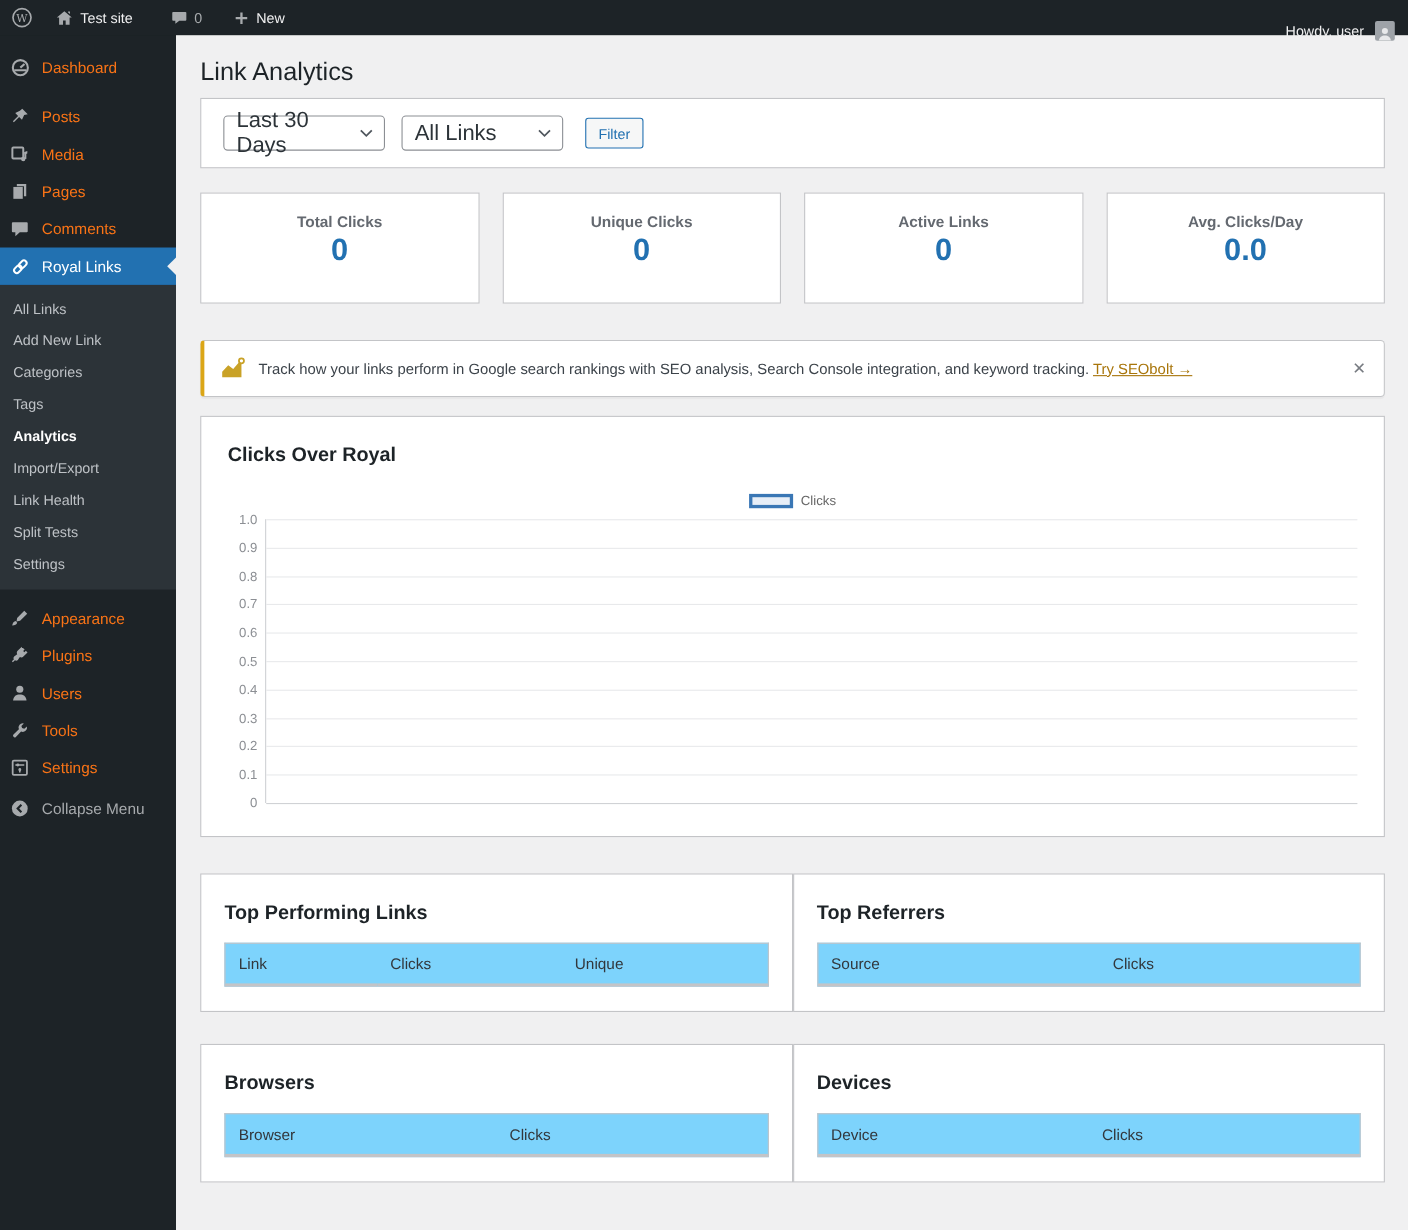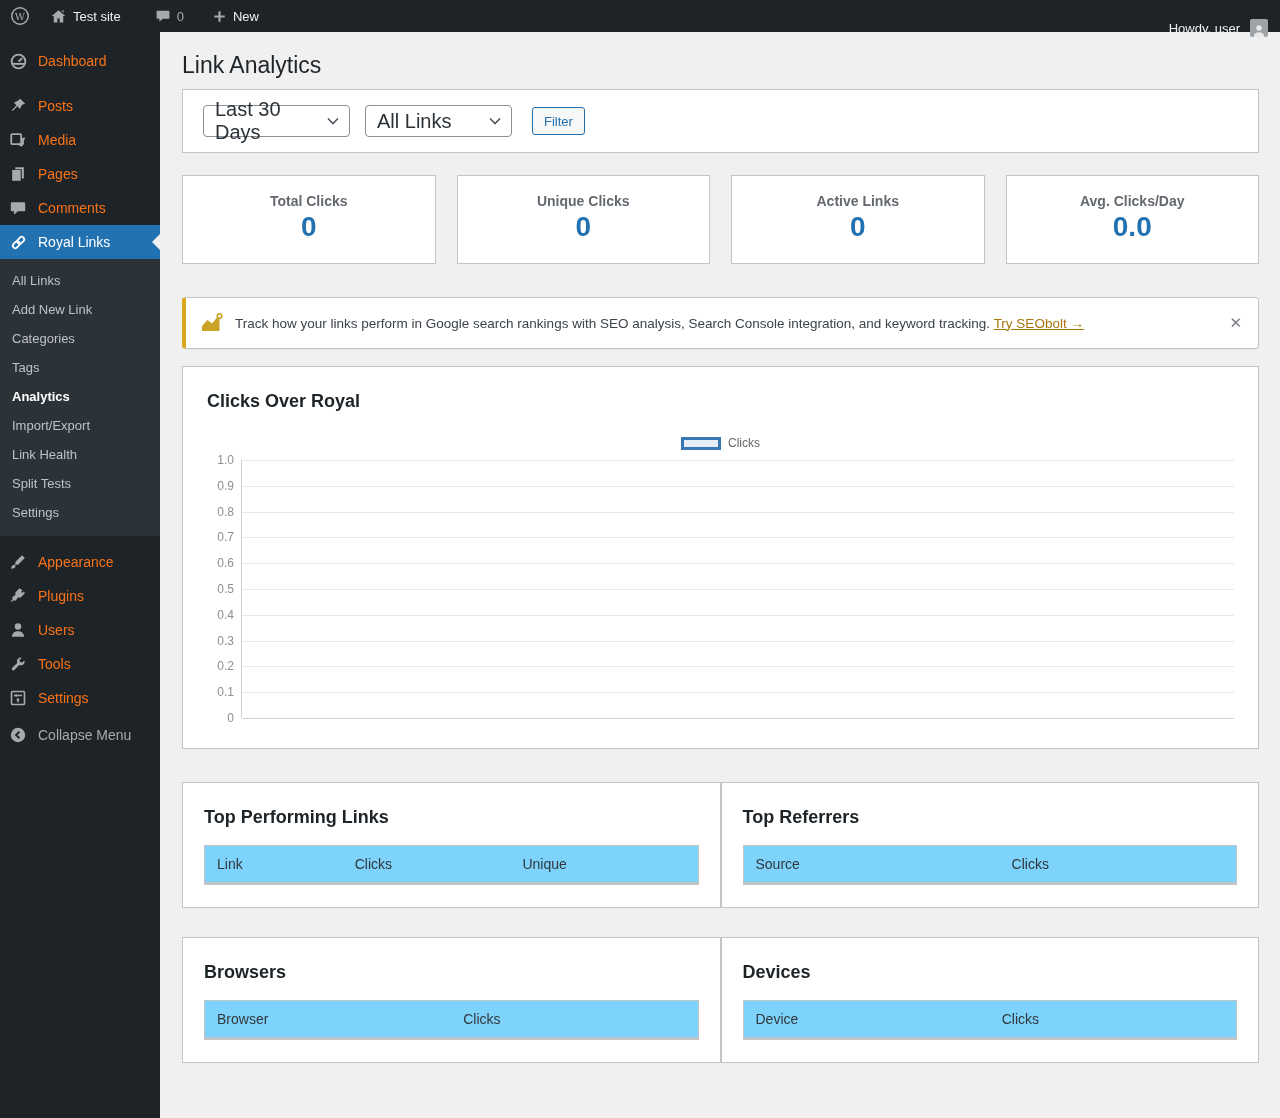--- a/index.html
+++ b/index.html
@@ -45,21 +45,21 @@
   .filter-bar { padding:15px 20px; margin-bottom:22px; display:flex; align-items:center; gap:15px; }
   .select { width:147px; height:32px; border:1px solid #8c8f94; border-radius:4px; background:#fff;
     display:flex; align-items:center; justify-content:space-between; padding:0 10px 0 11px;
     font-size:20px; color:#2c3338; cursor:pointer; }
   .select .chev { color:#50575e; display:flex; }
   .btn-filter { height:28px; padding:0 11px; background:#f6f7f7; border:1px solid #2271b1;
     border-radius:3px; color:#2271b1; font-size:13px; cursor:pointer;
     font-family:inherit; margin-left:5px; }
 
   .stats-row { display:grid; grid-template-columns:repeat(4,1fr); gap:21px; margin-bottom:33px; }
-  .stat-card { padding:17px 10px 20px; text-align:center; }
+  .stat-card { padding:17px 10px 32px; text-align:center; }
   .stat-label { font-size:14px; font-weight:bold; color:#646970; margin-bottom:2px; }
   .stat-value { font-size:28px; font-weight:bold; color:#2271b1; }
 
   .notice { background:#fff; border:1px solid #c3c4c7; border-left:4px solid #dba617;
     border-radius:4px; padding:13px 44px 13px 13px; margin-bottom:17px; position:relative;
     display:flex; align-items:center; gap:10px; box-shadow:0 1px 1px rgba(0,0,0,.04); }
   .notice-text { font-size:13.5px; color:#3c434a; }
   .notice-link { color:#a8750a; text-decoration:underline; cursor:pointer; }
   .notice-close { position:absolute; right:14px; top:50%; transform:translateY(-50%);
     color:#787c82; font-size:15px; background:none; border:none; cursor:pointer;

